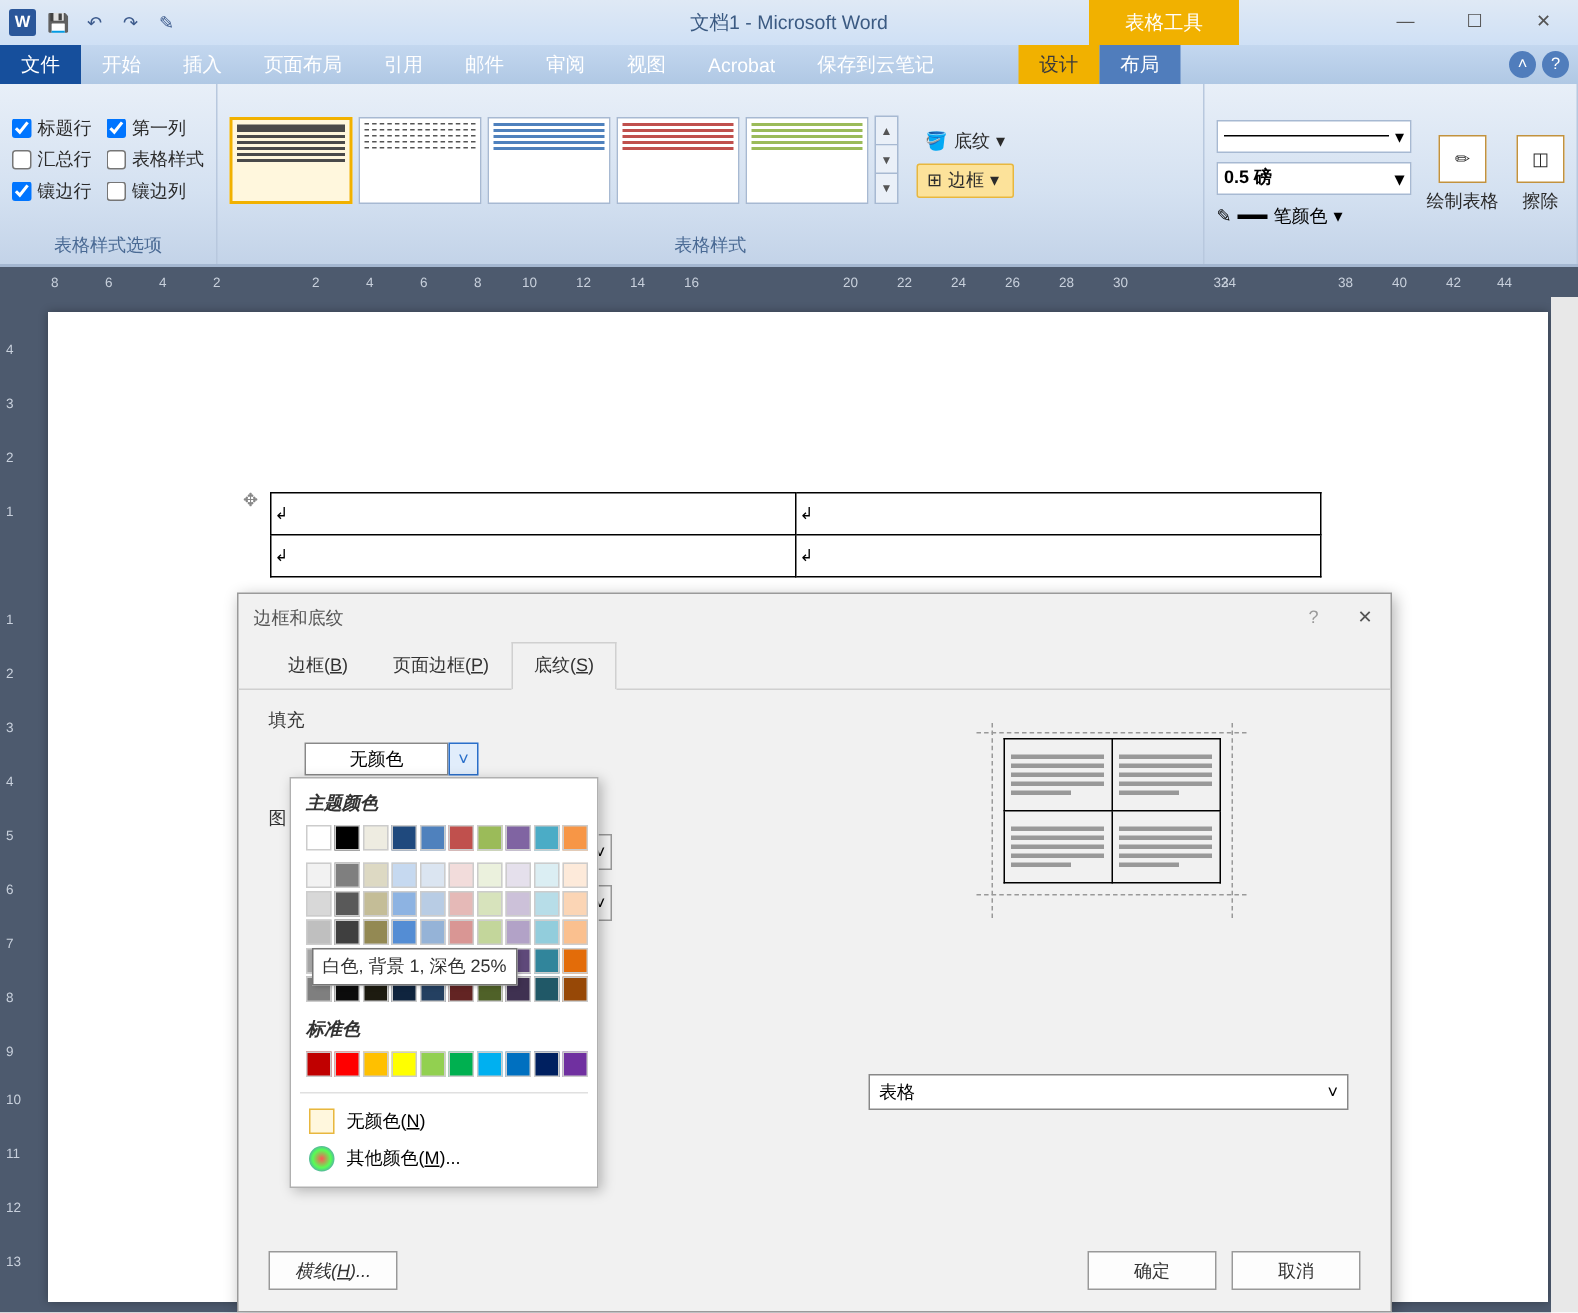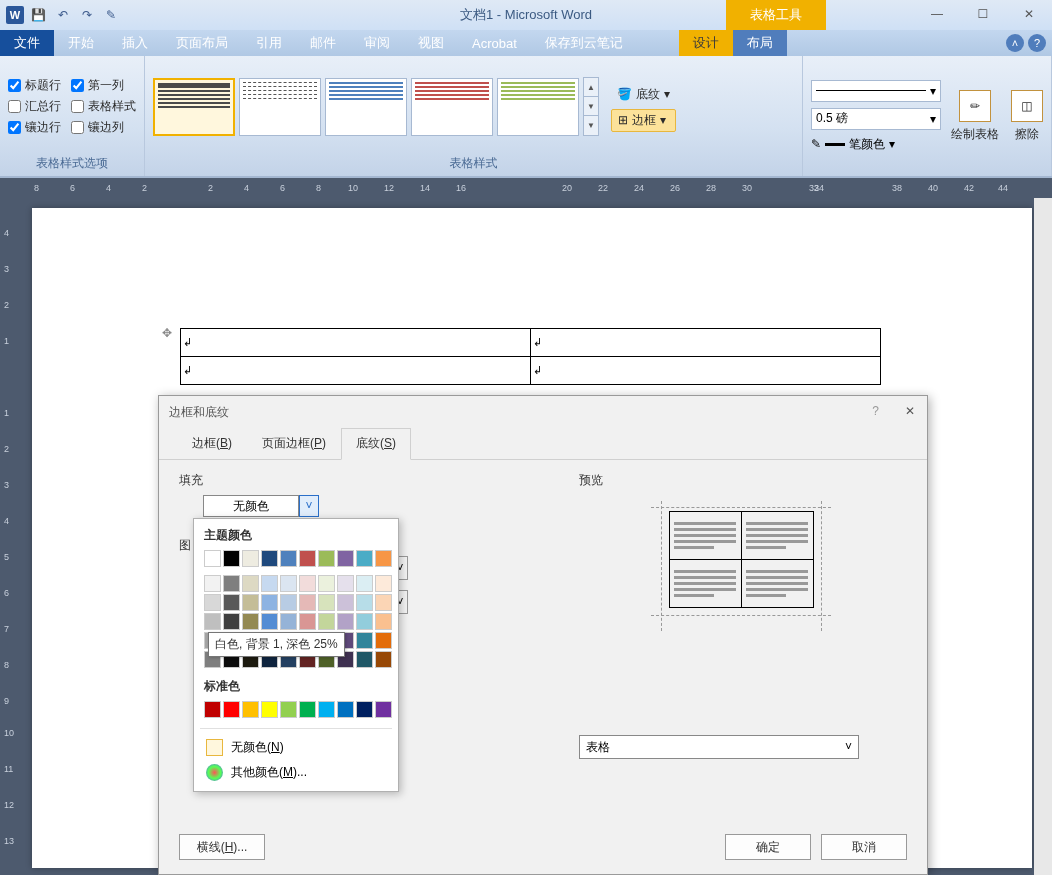--- a/index.html
+++ b/index.html
@@ -42,21 +42,21 @@
 .tbl-line.red { background: #c0504d; }
 .tbl-line.green { background: #9bbb59; }
 .tbl-dash { height: 2px; border-top: 1px dashed #555; }
 .gallery-nav { display: flex; flex-direction: column; width: 16px; border: 1px solid #a7b9d2; }
 .gallery-nav div { height: 19px; background: #eaf0f8; display:flex; align-items:center; justify-content:center; font-size:8px; color:#555; border-bottom:1px solid #a7b9d2;}
 .gallery-nav div:last-child { border-bottom: none; }
 
 .shading-group { display: flex; flex-direction: column; gap: 4px; padding-top: 2px; }
 .shading-btn { display: flex; align-items: center; gap: 4px; padding: 2px 6px; color: #2b2b2b; }
 .shading-btn.active { background: #fce29a; border: 1px solid #e8b73e; border-radius: 2px; }
-.size-input { width: 130px; height: 22px; border: 1px solid #a7b9d2; background: #fff; padding: 0 4px; display: flex; align-items: center; justify-content: space-between; }
+.size-input { width: 130px; height: 22px; border: 1px solid #a7b9d2; background: #fff; padding: 0 4px; display: flex; align-items: center; justify-content: space-between; font-weight: bold; }
 .pen-color-btn { display: flex; align-items: center; gap: 4px; }
 .pen-color-swatch { width: 20px; height: 3px; background: #000; }
 
 .draw-group { display: flex; gap: 12px; align-items: center; }
 .big-btn { display: flex; flex-direction: column; align-items: center; gap: 4px; color: #2b2b2b; }
 .big-icon { width: 32px; height: 32px; background: #fff; border: 1px solid #c2923e; display: flex; align-items: center; justify-content: center; }
 
 
 .ruler-horiz { height: 20px; background: #4d5a6e; position: relative; color: #c8d0dc; font-size: 9px; display:flex; align-items:center; overflow:hidden; }
 .ruler-corner { width: 22px; height: 20px; background: #4d5a6e; }
@@ -83,45 +83,45 @@
 .dlg-body { display: flex; padding: 12px 20px; gap: 20px; }
 .dlg-left { width: 380px; }
 .dlg-right { flex: 1; }
 .section-label { color: #333; margin-bottom: 6px; }
 .fill-combo { display: flex; align-items: center; margin-left: 24px; position: relative; }
 .combo-box { width: 96px; height: 22px; border: 1px solid #888; background: #fff; display: flex; align-items: center; justify-content: center; }
 .combo-arrow { width: 20px; height: 22px; border: 1px solid #2a6fc9; background: #e1edfb; display: flex; align-items: center; justify-content: center; color: #2a6fc9; }
 
 
 .color-picker { position: absolute; left: 193px; top: 518px; width: 206px; background: #fff; border: 1px solid #b0b0b0; box-shadow: 2px 2px 8px rgba(0,0,0,0.25); z-index: 100; padding: 6px; }
-.cp-title { font-weight: bold; font-size: 12px; color: #333; padding: 2px 4px 6px; }
+.cp-title { font-weight: bold; font-size: 12px; color: #333; padding: 2px 4px 6px; font-style: italic; }
 .color-grid { display: grid; grid-template-columns: repeat(10, 17px); gap: 2px; padding: 0 4px 8px; }
 .color-cell { width: 17px; height: 17px; border: 1px solid #ccc; }
 .cp-sep { height: 1px; background: #e0e0e0; margin: 2px 0 6px; }
 .cp-item { display: flex; align-items: center; gap: 8px; padding: 4px 6px; }
 .cp-swatch { width: 17px; height: 17px; border: 1px solid #e8b73e; background: #fff7dd; }
 .cp-icon-more { width: 17px; height: 17px; border-radius: 50%; background: radial-gradient(circle, #f55, #5f5, #55f); }
 .tooltip { position: absolute; background: #fff; border: 1px solid #767676; padding: 3px 6px; font-size: 12px; color: #333; white-space: nowrap; z-index: 200; box-shadow: 1px 1px 3px rgba(0,0,0,0.2); }
 
 
 .preview-box { width: 280px; height: 180px; position: relative; margin-top: 4px; }
 .preview-table { position: absolute; left: 90px; top: 16px; }
 .preview-table table { border-collapse: collapse; }
 .preview-table td { border: 1px solid #000; width: 72px; height: 48px; padding: 4px; }
 .preview-lines { display: flex; flex-direction: column; gap: 3px; }
 .pline { height: 3px; background: #999; width: 62px; }
 .guide { position: absolute; border-left: 1px dashed #999; height: 130px; }
 .guide-h { position: absolute; border-top: 1px dashed #999; width: 180px; }
 
 .apply-row { margin-top: 60px; }
-.apply-combo { width: 280px; height: 24px; border: 1px solid #888; background: #fff; display: flex; align-items: center; justify-content: space-between; padding: 0 6px; margin-top: 4px; }
+.apply-combo { width: 320px; height: 24px; border: 1px solid #888; background: #fff; display: flex; align-items: center; justify-content: space-between; padding: 0 6px; margin-top: 4px; }
 
 .dlg-buttons { position: absolute; bottom: 14px; left: 0; right: 0; display: flex; padding: 0 20px; }
 .dlg-btn { width: 86px; height: 26px; border: 1px solid #999; background: #fdfdfd; display: flex; align-items: center; justify-content: center; color: #333; }
-.modeless { margin-right: auto; }
+.modeless { margin-right: auto; font-style: italic; }
 .dlg-btn + .dlg-btn { margin-left: 10px; }
 
 .und { text-decoration: underline; }
 </style>
 </head>
 <body>
 
 <div class="titlebar">
   <div class="qat">
     <div class="qat-btn">
@@ -359,21 +359,20 @@
       <div class="section-label">填充</div>
       <div class="fill-combo">
         <div class="combo-box">
             <span>无颜色</span>
           </div>
         <div class="combo-arrow">˅</div>
       </div>
       <div style="margin-top:20px" class="section-label">图</div>
     </div>
     <div class="dlg-right">
-      <div class="section-label">预览</div>
       <div class="preview-box">
         <div class="guide" style="left:82px;top:6px"></div>
         <div class="guide" style="left:242px;top:6px"></div>
         <div class="guide-h" style="left:72px;top:12px"></div>
         <div class="guide-h" style="left:72px;top:120px"></div>
         <div class="preview-table">
           <table>
               <tbody>
                 <tr>
             <td>

